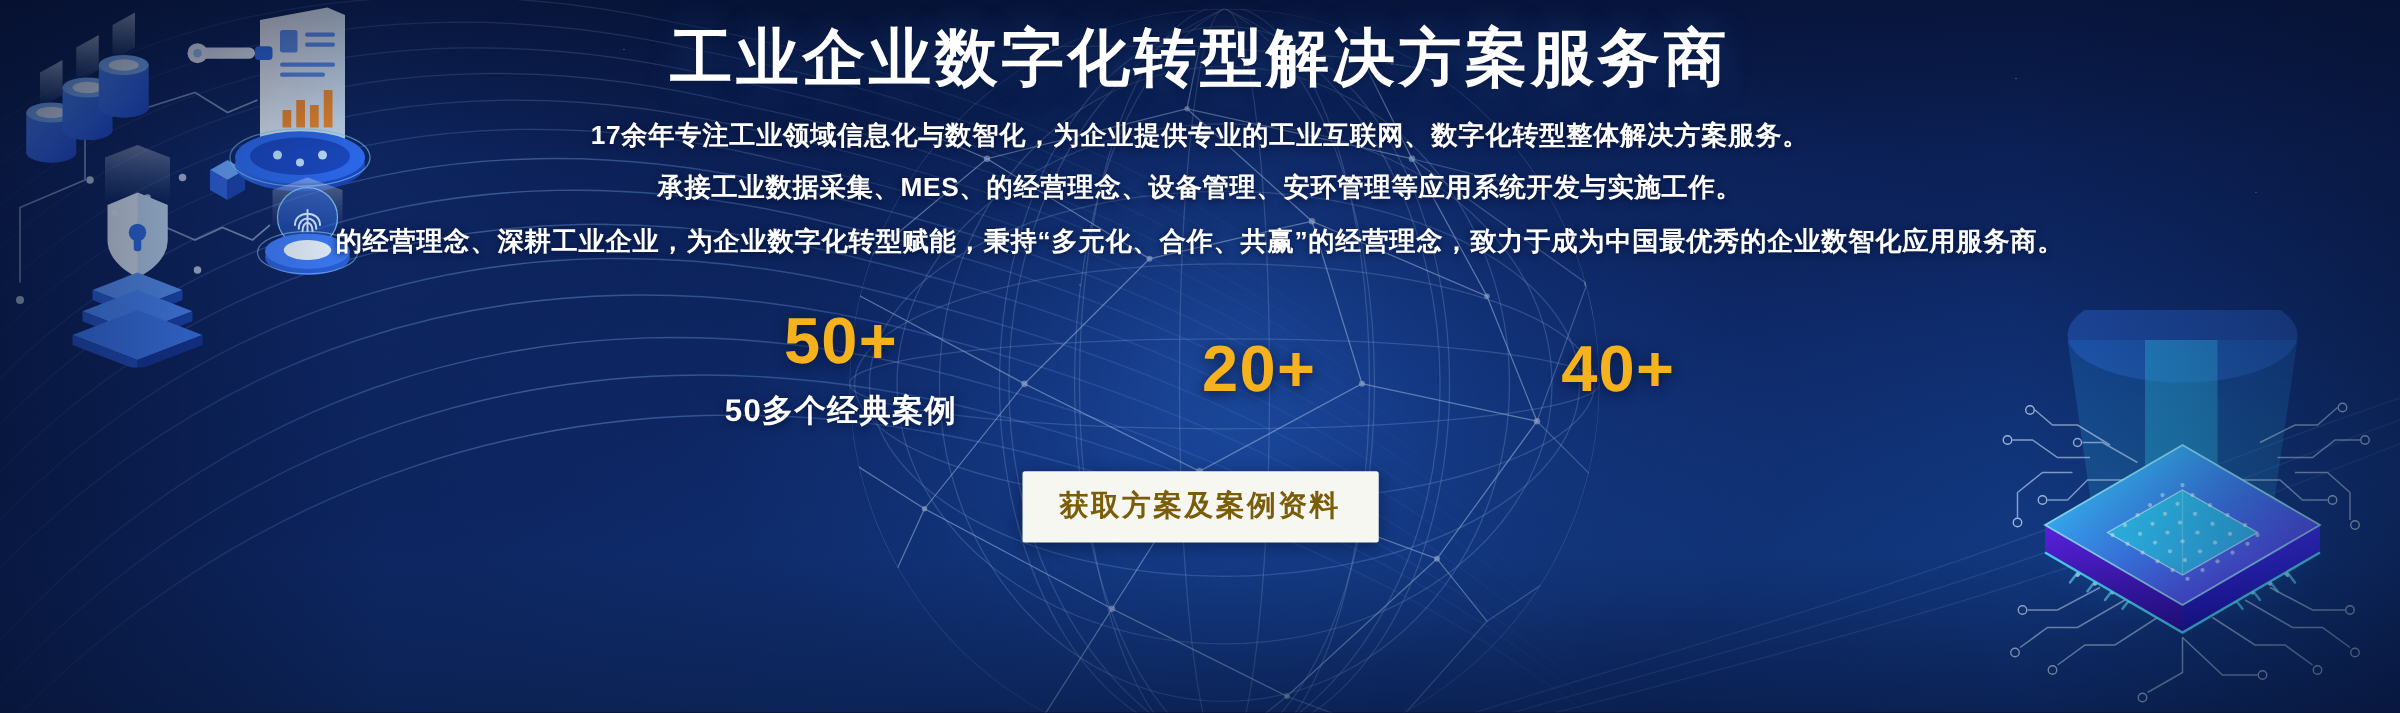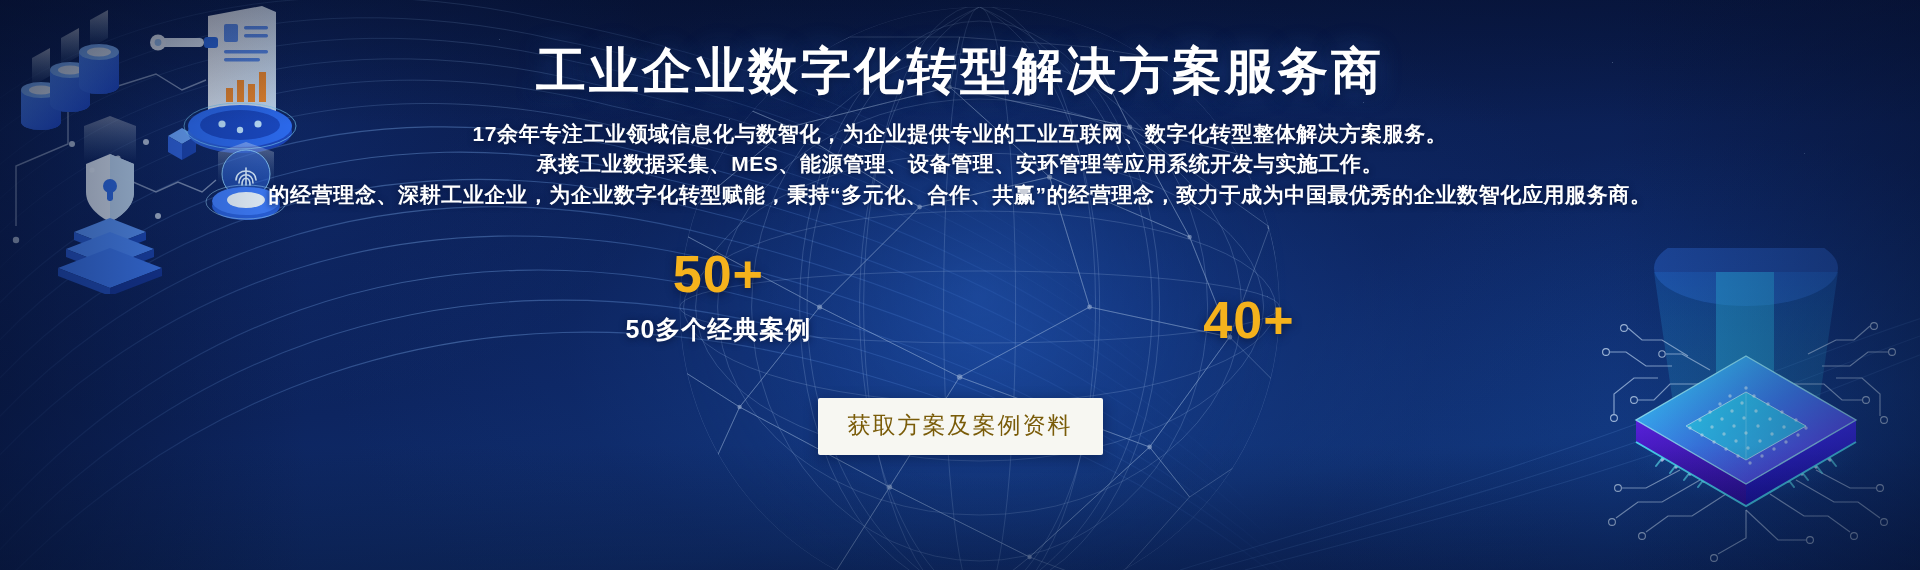--- a/index.html
+++ b/index.html
@@ -66,53 +66,53 @@
     position:absolute; right:-10px; bottom:-8px;
     width:380px; height:330px; pointer-events:none;
   }
   .iso-right svg{ width:100%; height:100%; display:block; }
 
   
   .content{
     position:relative; z-index:12;
     width:1920px; height:570px;
     display:flex; flex-direction:column; align-items:center;
-    padding-top:44px;
+    padding-top:19px;
   }
 
   .headline{
     font-size:50px;
     font-weight:bold;
     color:#ffffff;
     letter-spacing:3px;
     line-height:1.1;
     text-shadow:0 2px 10px rgba(4,16,50,.85), 0 0 24px rgba(70,140,255,.35);
     white-space:nowrap;
   }
 
   .sub-lines{
     margin-top:22px;
     display:flex; flex-direction:column; align-items:center;
-    gap:4px;
+    gap:16px;
   }
   .sub{
     font-size:21px;
     font-weight:bold;
     color:#ffffff;
     letter-spacing:.6px;
     line-height:1.25;
     white-space:nowrap;
     text-shadow:0 1px 6px rgba(4,16,50,.9);
   }
 
   
   .stats{
     margin-top:40px;
     display:flex;
-    align-items:flex-end;
+    align-items:center;
     gap:196px;
   }
   .stat{ display:flex; flex-direction:column; align-items:center; }
   .stat-num{
     font-size:52px;
     font-weight:bold;
     color:#f5b21c;
     letter-spacing:1px;
     line-height:1;
     text-shadow:0 2px 10px rgba(6,18,54,.8);
@@ -122,27 +122,27 @@
     font-size:25px;
     font-weight:bold;
     color:#ffffff;
     letter-spacing:1px;
     white-space:nowrap;
     text-shadow:0 1px 7px rgba(5,18,54,.9);
   }
 
   
   .cta{
-    margin-top:52px;
+    margin-top:32px;
     display:inline-block;
     padding:12px 30px 14px;
     background:#f7f7f2;
     color:#7a5c09;
     font-size:23px;
-    font-weight:normal;
+    font-weight:bold;
     letter-spacing:2px;
     border:none;
     border-radius:2px;
     cursor:pointer;
     box-shadow:0 3px 14px rgba(3,12,40,.45);
     font-family:"Liberation Sans","DejaVu Sans",sans-serif;
     white-space:nowrap;
   }
 
   
@@ -565,30 +565,31 @@
   </div>
 
   <div class="vignette"></div>
 
   <div class="content">
 
     <h1 class="headline">工业企业数字化转型解决方案服务商</h1>
 
     <div class="sub-lines">
       <p class="sub">17余年专注工业领域信息化与数智化，为企业提供专业的工业互联网、数字化转型整体解决方案服务。</p>
-      <p class="sub">承接工业数据采集、MES、能源管理、设备管理、安环管理等应用系统开发与实施工作。</p>
+      <p class="sub">承接工业数据采集、MES、的经营理念、设备管理、安环管理等应用系统开发与实施工作。</p>
       <p class="sub">的经营理念、深耕工业企业，为企业数字化转型赋能，秉持“多元化、合作、共赢”的经营理念，致力于成为中国最优秀的企业数智化应用服务商。</p>
     </div>
 
     <div class="stats">
       <div class="stat">
         <span class="stat-num">50+</span>
         <span class="stat-label">50多个经典案例</span>
       </div>
       <div class="stat">
+        <span class="stat-num">20+</span>
       </div>
       <div class="stat">
         <span class="stat-num">40+</span>
       </div>
     </div>
 
     <button class="cta">获取方案及案例资料</button>
   </div>
 </div>
 

